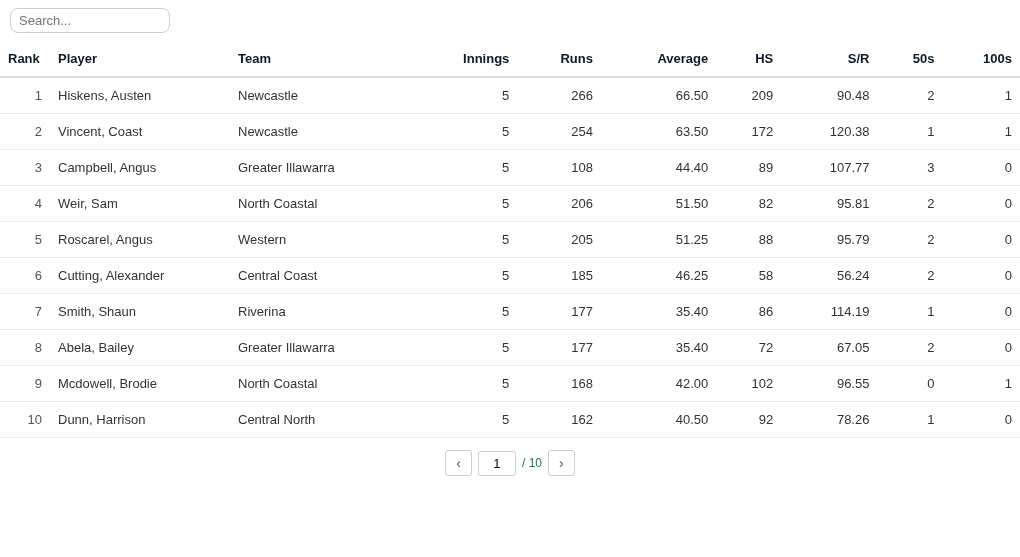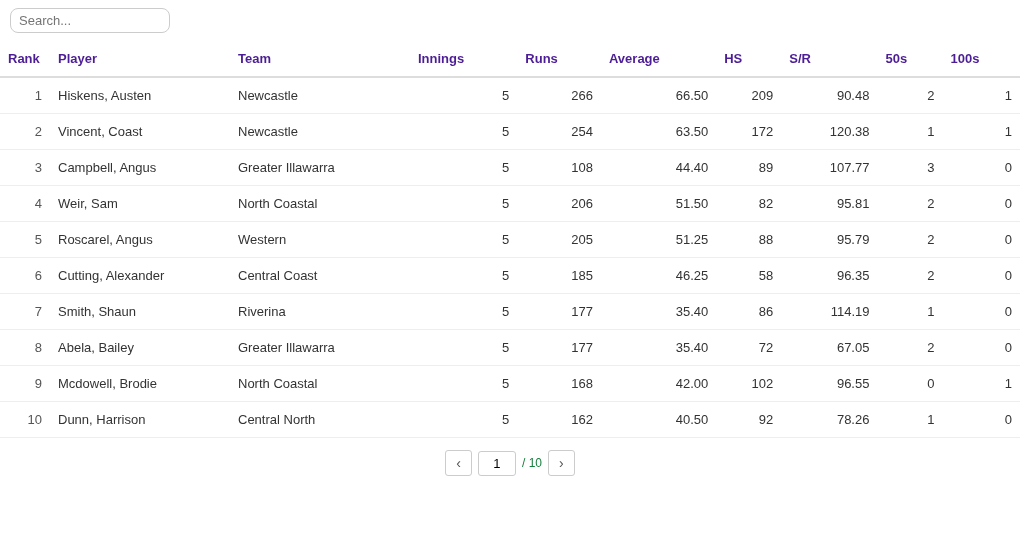--- a/index.html
+++ b/index.html
@@ -25,24 +25,25 @@
       width: 100%;
       border-collapse: collapse;
     }
     thead tr {
       border-bottom: 2px solid #ddd;
     }
     thead th {
       padding: 10px 8px;
       text-align: left;
       font-weight: bold;
-      color: #4c1d95;
+      color: #0f172a;
       font-size: 13px;
     }
     thead th.num {
+      text-align: right;
     }
     tbody tr {
       border-bottom: 1px solid #eee;
     }
     tbody td {
       padding: 10px 8px;
       font-size: 13px;
     }
     tbody td.num {
       text-align: right;
@@ -164,21 +165,21 @@
         <td class="num">0</td>
       </tr>
       <tr>
         <td class="rank">6</td>
         <td>Cutting, Alexander</td>
         <td>Central Coast</td>
         <td class="num">5</td>
         <td class="num">185</td>
         <td class="num">46.25</td>
         <td class="num">58</td>
-        <td class="num">96.35</td>
+        <td class="num">56.24</td>
         <td class="num">2</td>
         <td class="num">0</td>
       </tr>
       <tr>
         <td class="rank">7</td>
         <td>Smith, Shaun</td>
         <td>Riverina</td>
         <td class="num">5</td>
         <td class="num">177</td>
         <td class="num">35.40</td>

